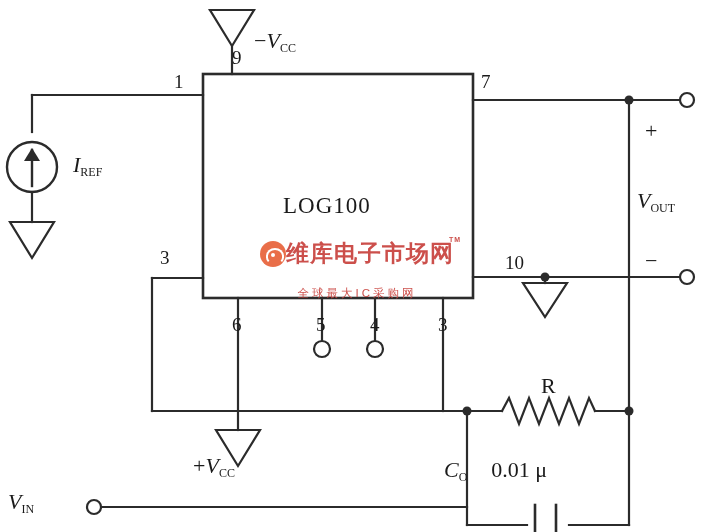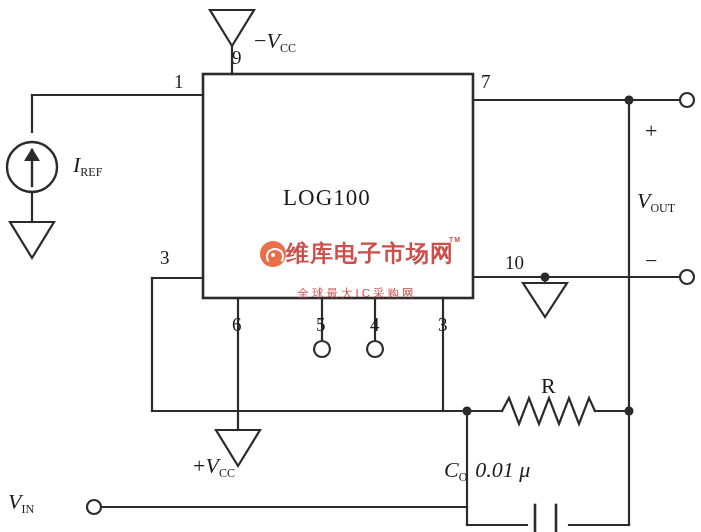--- a/index.html
+++ b/index.html
@@ -192,21 +192,21 @@
   <div class="lbl pin" style="left:174px; top:72px;">1</div>
   <div class="lbl pin" style="left:232px; top:48px;">9</div>
   <div class="lbl pin" style="left:481px; top:72px;">7</div>
   <div class="lbl pin" style="left:160px; top:248px;">3</div>
   <div class="lbl pin" style="left:505px; top:253px;">10</div>
   <div class="lbl pin" style="left:232px; top:315px;">6</div>
   <div class="lbl pin" style="left:316px; top:315px;">5</div>
   <div class="lbl pin" style="left:370px; top:315px;">4</div>
   <div class="lbl pin" style="left:438px; top:315px;">3</div>
 
-  <div class="lbl chip-label" style="left:283px; top:186px;">LOG100</div>
+  <div class="lbl chip-label" style="left:283px; top:194px;">LOG100</div>
 
   <div class="lbl" style="left:254px; top:2px;margin-top:28px;">
     <span class="big">−</span><span class="big ital">V</span><span class="sub">CC</span>
   </div>
 
   <div class="lbl" style="left:193px; top:455px;">
     <span class="big">+</span><span class="big ital">V</span><span class="sub">CC</span>
   </div>
 
   <div class="lbl" style="left:73px; top:154px;">
@@ -220,21 +220,21 @@
   <div class="lbl big" style="left:645px; top:120px;">+</div>
   <div class="lbl big" style="left:645px; top:250px;">−</div>
 
   <div class="lbl" style="left:8px; top:491px;">
     <span class="big ital">V</span><span class="sub">IN</span>
   </div>
 
   <div class="lbl big" style="left:541px; top:375px;">R</div>
 
   <div class="lbl" style="left:444px; top:459px;">
-    <span class="big ital">C</span><span class="sub">O</span><span class="big" style="margin-left:8px;font-style:italic;">0.01 μ</span>
+    <span class="big ital">C</span><span class="sub">O</span><span class="big" style="margin-left:24px;">0.01 μ</span>
   </div>
 
   <div class="watermark">
     <div class="wm-row">
       <span class="wm-logo"></span>
       <span class="wm-main" style="position:relative;"><span>维库电子市场网</span><span class="wm-tm">TM</span></span>
     </div>
     <div class="wm-sub">全球最大IC采购网</div>
   </div>
 

